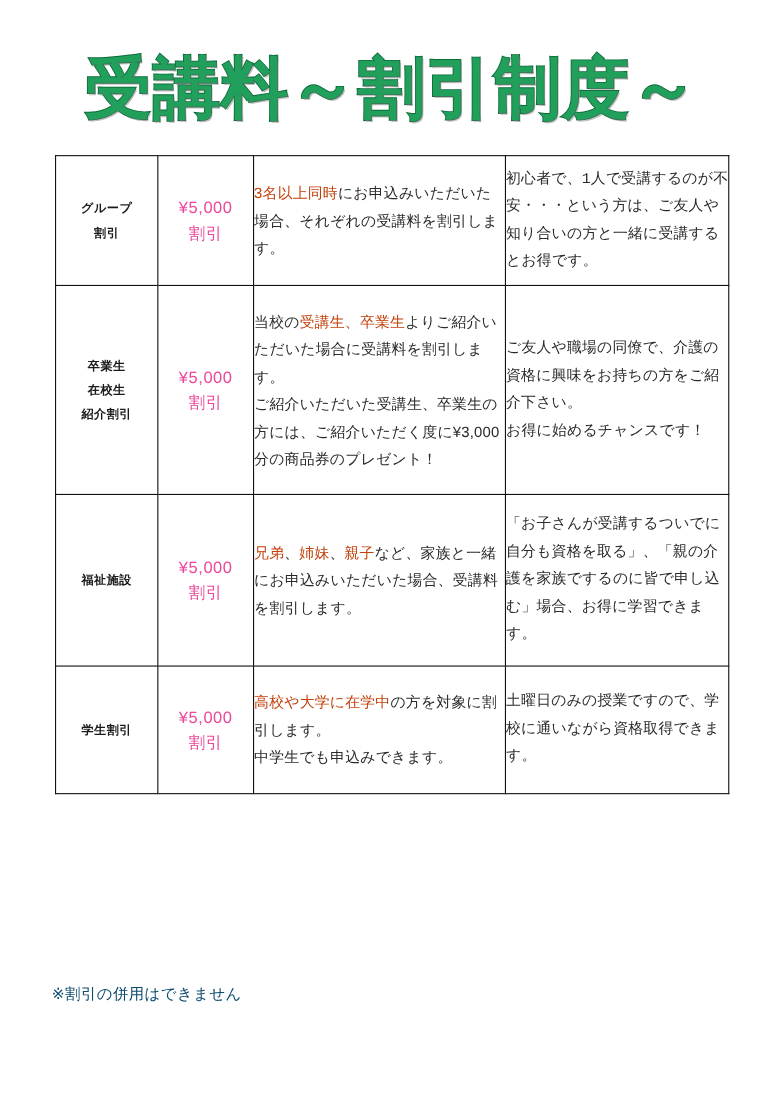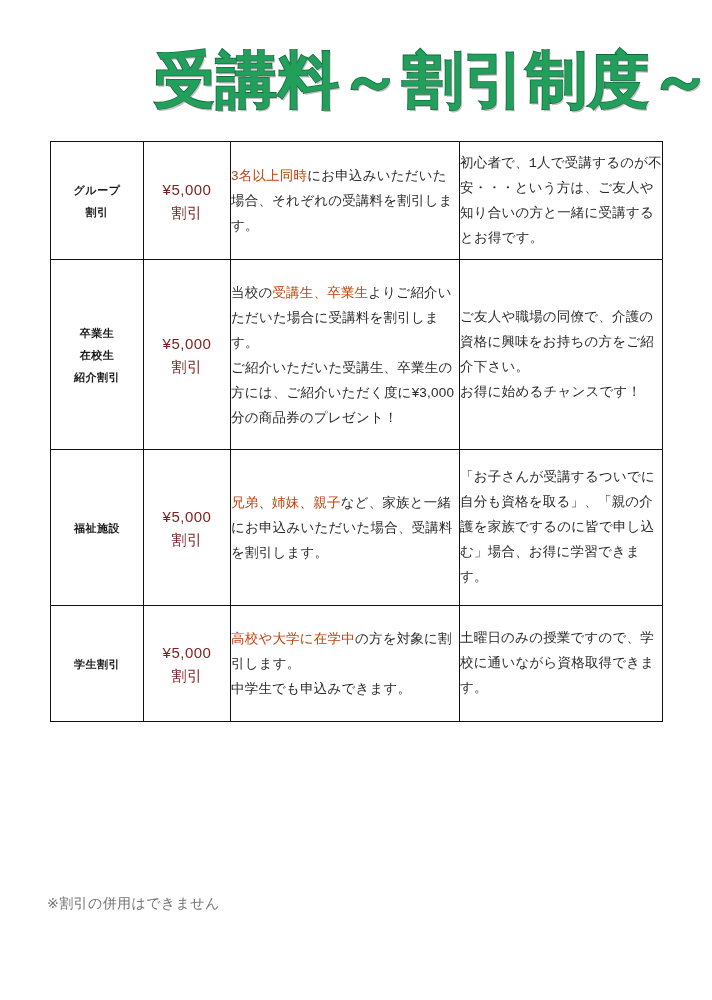--- a/index.html
+++ b/index.html
@@ -14,21 +14,21 @@
     font-family: "Liberation Sans", "DejaVu Sans", sans-serif;
     overflow: hidden;
   }
 
   
   .page-title {
     position: absolute;
     left: 0;
     top: 44px;
     width: 712px;
-    text-align: right;
+    text-align: center;
     font-size: 61px;
     line-height: 72px;
     font-weight: bold;
     letter-spacing: 1px;
     color: #21a05c;
     -webkit-text-stroke: 1.6px #0d6b39;
     paint-order: stroke fill;
     text-shadow: 1.5px 1.5px 0 rgba(120,120,120,0.45);
     white-space: nowrap;
   }
@@ -58,21 +58,21 @@
     font-size: 11px;
     line-height: 22px;
     color: #1a1a1a;
     letter-spacing: 0.5px;
     padding: 6px 2px;
   }
   .cell-amount {
     text-align: center;
     font-size: 15px;
     line-height: 23px;
-    color: #7f1d1d;
+    color: #ec4899;
     letter-spacing: 0.5px;
     padding: 6px 2px;
   }
   .cell-desc, .cell-note {
     font-size: 13.5px;
     line-height: 25px;
     color: #2a2a2a;
     padding: 8px 10px 8px 9px;
     letter-spacing: 0.2px;
     text-align: left;
@@ -88,21 +88,21 @@
   .row-4 td { height: 155px; }
   .row-5 td { height: 115px; }
 
   
   .footer-notes {
     position: absolute;
     left: 47px;
     top: 890px;
     font-size: 14px;
     line-height: 26px;
-    color: #737373;
+    color: #0c4a6e;
     letter-spacing: 0.4px;
   }
   .footer-notes .note-2 { padding-left: 18px; }
 </style>
 </head>
 <body>
 
 <div class="page-title">受講料～割引制度～</div>
 
 <table class="discount-table">

